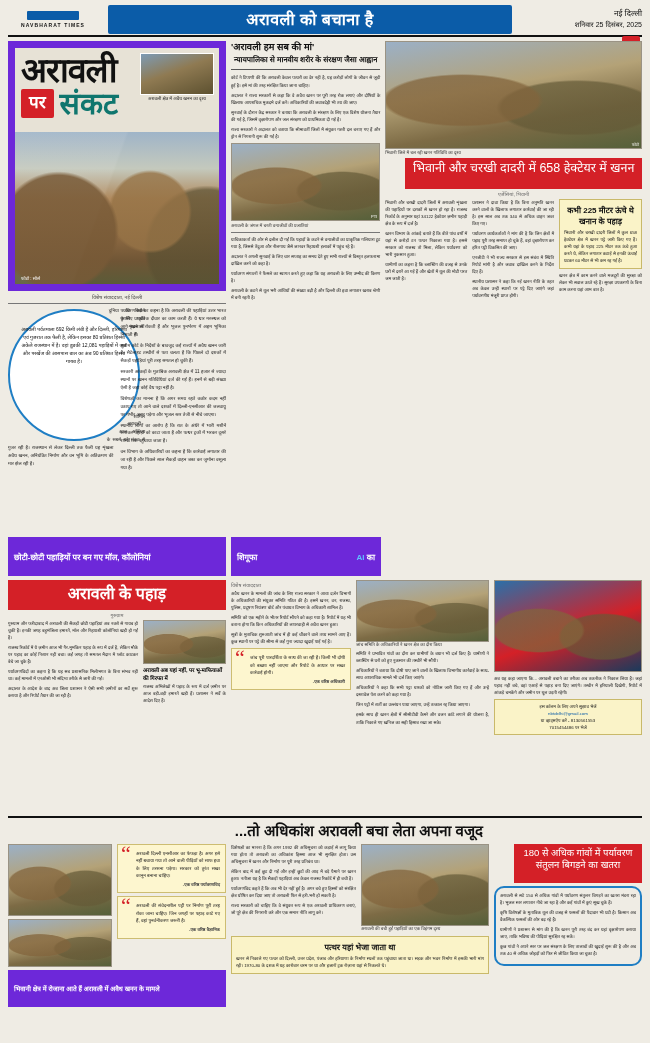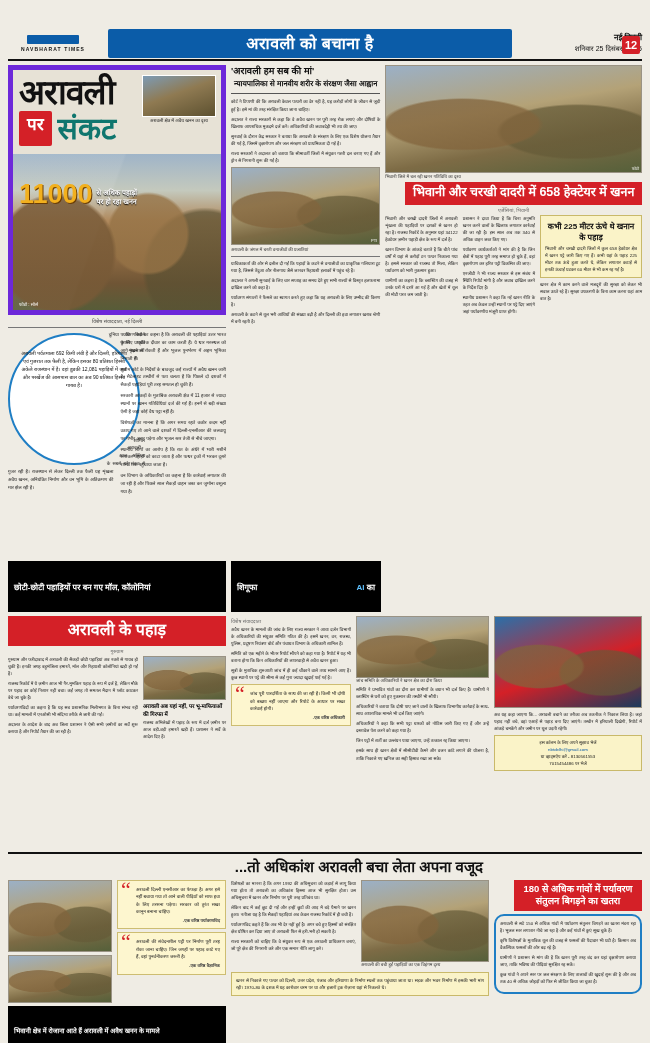--- a/index.html
+++ b/index.html
@@ -12,67 +12,67 @@
   }
   .page {
     position: relative;
     width: 650px; height: 1043px;
     background: #efece4;
     padding: 6px 8px 4px 8px;
   }
   
   .masthead {
     display:flex; align-items:center; justify-content:flex-end;
-    height: 26px; margin-bottom:3px;margin-top:24px;
+    height: 26px; margin-bottom:3px;
   }
   .mh-logo { display:flex; flex-direction:column; align-items:center; width:90px; }
   .mh-logo-bar { width:52px; height:9px; background:#0b5ca8; border-radius:1px; }
   .mh-logo-txt { font-size:5px; letter-spacing:1.1px; color:#111; margin-top:2px; font-weight:bold; }
   .mh-center {
     flex:1; margin:0 10px; background:#0b5ca8; color:#fff;
     text-align:center; font-size:16px; font-weight:bold; padding:3px 0 4px 0;
     border-radius:2px; letter-spacing:.5px;
   }
   .mh-right { font-size:7px; text-align:right; color:#111; width:120px; line-height:1.5; }
-  .mh-right .dl { font-weight:bold; font-size:8px; }
+  .mh-right .dl { font-weight:normal; font-size:8px; }
   .pgnum {
     position:absolute; right:10px; top:36px; width:18px; height:18px; background:#d42027;
     color:#fff; font-size:11px; font-weight:bold; display:flex; align-items:center; justify-content:center;
     border-radius:2px;
   }
   .rule { height:2px; background:#111; margin:2px 0 4px 0; }
 
   
   .top-grid { display:flex; gap:5px; height:493px; }
   .col-a { width:218px; }
   .col-b { width:150px; }
   .col-c { width:258px; }
 
   
   .lead {
-    position:relative; border:5px solid #6d28d9; background:#e7e2d6; height:250px; overflow:hidden;
+    position:relative; border:7px solid #6d28d9; background:#e7e2d6; height:250px; overflow:hidden;
   }
   .lead-photo {
     position:absolute; left:0; top:84px; width:218px; height:166px;
     background:
       linear-gradient(180deg,#9fb4c8 0%, #c4c9bd 22%, #b08a5e 40%, #8e6a42 62%, #6f5535 78%, #4e5f3a 100%);
   }
   .lead-photo:after{
     content:""; position:absolute; inset:0;
     background:
       radial-gradient(circle at 20% 60%, rgba(120,90,55,.85) 0 28%, transparent 30%),
       radial-gradient(circle at 62% 48%, rgba(150,115,70,.8) 0 24%, transparent 26%),
       radial-gradient(circle at 88% 70%, rgba(90,80,50,.7) 0 26%, transparent 28%),
       linear-gradient(110deg, rgba(255,255,255,.08) 0 40%, transparent 41%);
   }
   .lead-title { position:absolute; left:6px; top:6px; z-index:3; }
   .lead-title .t1 { font-size:34px; font-weight:bold; color:#111; line-height:.95; letter-spacing:-1px; }
   .lead-title .t2 { display:flex; align-items:center; gap:6px; margin-top:3px; }
   .par-badge {
-    background:#d42027; color:#fff; font-size:17px; font-weight:bold; padding:1px 8px 11px 8px; border-radius:2px;
+    background:#d42027; color:#fff; font-size:17px; font-weight:bold; padding:1px 8px 5px 8px; border-radius:2px;
   }
   .t2-word { font-size:30px; font-weight:bold; color:#0f766e; line-height:.95; }
   .lead-inset {
     position:absolute; right:5px; top:5px; width:74px; z-index:4;
   }
   .lead-inset .ph {
     width:74px; height:42px; border:1px solid #fff;
     background:linear-gradient(160deg,#7d9bb5,#8f7a52 45%,#5d5130);
   }
   .lead-inset .cap { font-size:4.5px; color:#222; text-align:center; line-height:1.3; margin-top:1px; }
@@ -102,26 +102,26 @@
     position:relative; overflow:hidden; border:1px solid #9a9384;
   }
   .photo:after{
     content:""; position:absolute; inset:0;
     background:
       radial-gradient(ellipse at 30% 55%, rgba(130,100,60,.75) 0 30%, transparent 32%),
       radial-gradient(ellipse at 75% 62%, rgba(100,90,55,.7) 0 28%, transparent 30%);
   }
   .photo .cred { position:absolute; right:2px; bottom:1px; font-size:4px; color:#fff; z-index:2; }
 
-  .hd-red { background:#d42027; color:#fff; font-size:12.5px; font-weight:bold; text-align:center; padding:3px 2px 4px 2px; line-height:1.25;margin-left:20px; }
+  .hd-red { background:#d42027; color:#fff; font-size:12.5px; font-weight:normal; text-align:center; padding:3px 2px 12px 2px; line-height:1.25;margin-left:20px; }
 
   .box-yellow { background:#faf3c8; border:1px solid #c9b96a; padding:4px; }
   .box-yellow h4 { margin:0 0 3px 0; font-size:8px; text-align:center; color:#111; }
 
-  .sec-band { background:#000000; color:#fff; font-size:8px; font-weight:bold; padding:20px 6px; }
+  .sec-band { background:#6d28d9; color:#fff; font-size:8px; font-weight:bold; padding:14px 6px; }
 
   .mid-grid { display:flex; gap:5px; margin-top:4px; height:232px; }
   .mid-a { width:218px; }
   .mid-b { width:258px; }
   .mid-c { width:150px; }
 
   .gurgaon-hd {
     background:#d42027; color:#fff; text-align:center; font-weight:bold;
     font-size:16px; line-height:1.22; padding:4px 2px 6px 2px;
   }
@@ -177,27 +177,20 @@
           <div class="t1">अरावली</div>
           <div class="t2">
             <span class="par-badge">पर</span>
             <span class="t2-word">संकट</span>
           </div>
         </div>
         <div class="lead-inset">
           <div class="ph"></div>
           <div class="cap">अरावली क्षेत्र में अवैध खनन का दृश्य</div>
         </div>
-        <div class="big-num-wrap">
-          <span class="big-num">11000</span>
-          <span class="big-num-sub">
-            <span>से अधिक पहाड़ों</span><br>
-            <span>पर हो रहा खनन</span>
-          </span>
-        </div>
         <div class="photo-credit">फोटो : सोर्स</div>
       </div>
 
       <div class="byline">विशेष संवाददाता, नई दिल्ली</div>
       <div class="thin-rule"></div>
 
       <div class="body-col">
         <div class="circle-fact">अरावली पर्वतमाला 692 किमी लंबी है और दिल्ली, हरियाणा एवं गुजरात तक फैली है, लेकिन इसका 80 प्रतिशत हिस्सा अकेले राजस्थान में है। वहां डूबकी 12,081 पहाड़ियों में जल और परखेंज की आसपास बाल का अब 90 प्रतिशत हिस्सा गायब है।</div>
         <p>दुनिया की सबसे पुरानी पर्वत शृंखलाओं में शामिल अरावली आज अस्तित्व के सबसे बड़े संकट से गुजर रही है। राजस्थान से लेकर दिल्ली तक फैली यह शृंखला अवैध खनन, अनियंत्रित निर्माण और वन भूमि के अतिक्रमण की मार झेल रही है।</p>
         <p>पर्यावरणविदों का कहना है कि अरावली की पहाड़ियां उत्तर भारत के लिए प्राकृतिक दीवार का काम करती हैं। ये थार मरुस्थल को आगे बढ़ने से रोकती हैं और भूजल पुनर्भरण में अहम भूमिका निभाती हैं।</p>
@@ -248,21 +241,21 @@
           </div>
         </div>
         <div style="flex:1;">
           <div class="tiny">
             <p>प्रशासन ने दावा किया है कि बिना अनुमति खनन करने वालों के खिलाफ लगातार कार्रवाई की जा रही है। इस साल अब तक 340 से अधिक वाहन जब्त किए गए।</p>
             <p>पर्यावरण कार्यकर्ताओं ने मांग की है कि जिन क्षेत्रों में पहाड़ पूरी तरह समाप्त हो चुके हैं, वहां वृक्षारोपण कर हरित पट्टी विकसित की जाए।</p>
             <p>एनजीटी ने भी राज्य सरकार से इस संबंध में स्थिति रिपोर्ट मांगी है और जवाब दाखिल करने के निर्देश दिए हैं।</p>
             <p>स्थानीय प्रशासन ने कहा कि नई खनन नीति के तहत अब केवल उन्हीं स्थानों पर पट्टे दिए जाएंगे जहां पर्यावरणीय मंजूरी प्राप्त होगी।</p>
           </div>
         </div>
-        <div style="width:102px;">
+        <div style="width:83px;">
           <div class="box-yellow">
             <h4>कभी 225 मीटर ऊंचे थे खनान के पहाड़</h4>
             <div class="tiny">भिवानी और चरखी दादरी जिलों में कुल 658 हेक्टेयर क्षेत्र में खनन पट्टे जारी किए गए हैं। कभी यहां के पहाड़ 225 मीटर तक ऊंचे हुआ करते थे, लेकिन लगातार कटाई से इनकी ऊंचाई घटकर 60 मीटर से भी कम रह गई है।</div>
           </div>
           <div class="tiny" style="margin-top:3px;">खनन क्षेत्र में काम करने वाले मजदूरों की सुरक्षा को लेकर भी सवाल उठते रहे हैं। सुरक्षा उपकरणों के बिना काम करना यहां आम बात है।</div>
         </div>
       </div>
     </div>
   </div>
 
@@ -381,20 +374,21 @@
             <p>पर्यावरणविद कहते हैं कि अब भी देर नहीं हुई है। अगर बचे हुए हिस्सों को संरक्षित क्षेत्र घोषित कर दिया जाए तो अरावली फिर से हरी-भरी हो सकती है।</p>
             <p>राज्य सरकारों को चाहिए कि वे संयुक्त रूप से एक अरावली प्राधिकरण बनाएं, जो पूरे क्षेत्र की निगरानी करे और एक समान नीति लागू करे।</p>
           </div>
         </div>
         <div style="width:128px;">
           <div class="photo" style="height:82px;"></div>
           <div class="cap">अरावली की बची हुई पहाड़ियों का एक विहंगम दृश्य</div>
         </div>
       </div>
       <div class="box-yellow" style="margin-top:4px;">
+        <h4>पत्थर यहां भेजा जाता था</h4>
         <div class="tiny">खनन से निकाले गए पत्थर को दिल्ली, उत्तर प्रदेश, पंजाब और हरियाणा के निर्माण स्थलों तक पहुंचाया जाता था। सड़क और भवन निर्माण में इसकी भारी मांग रही। 1970-80 के दशक में यह कारोबार चरम पर था और हजारों ट्रक रोज़ाना यहां से निकलते थे।</div>
       </div>
     </div>
 
     <div class="bt-c">
       <div class="hd-red" style="font-size:9.5px;">180 से अधिक गांवों में पर्यावरण संतुलन बिगड़ने का खतरा</div>
       <div class="blue-round" style="margin-top:3px;">
         <div class="tiny">
           <p>अरावली से सटे 150 से अधिक गांवों में पर्यावरण संतुलन बिगड़ने का खतरा मंडरा रहा है। भूजल स्तर लगातार नीचे जा रहा है और कई गांवों में कुएं सूख चुके हैं।</p>
           <p>कृषि विशेषज्ञों के मुताबिक धूल की वजह से फसलों की पैदावार भी घटी है। किसान अब वैकल्पिक फसलों की ओर बढ़ रहे हैं।</p>

